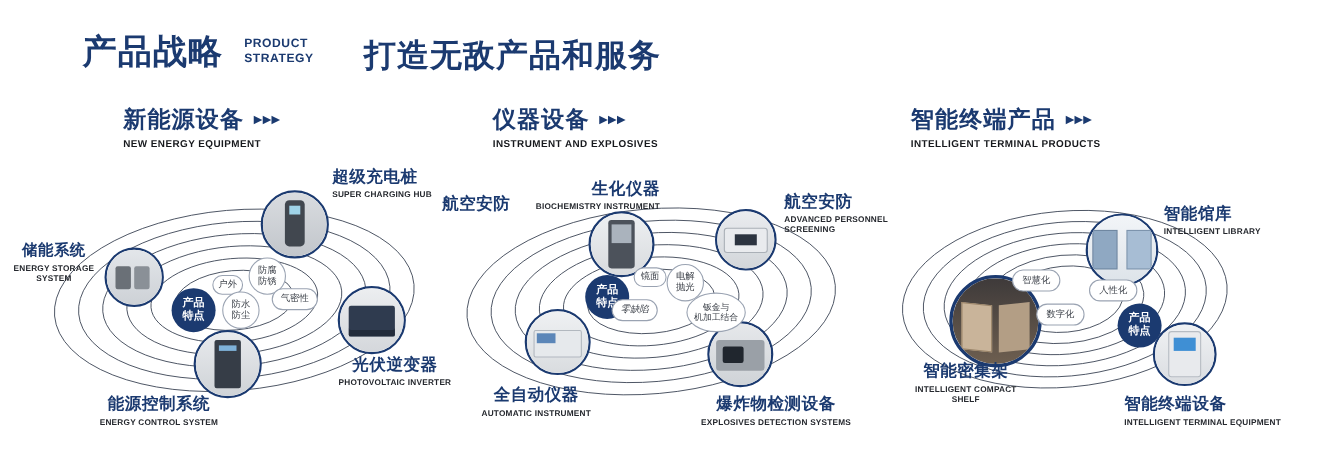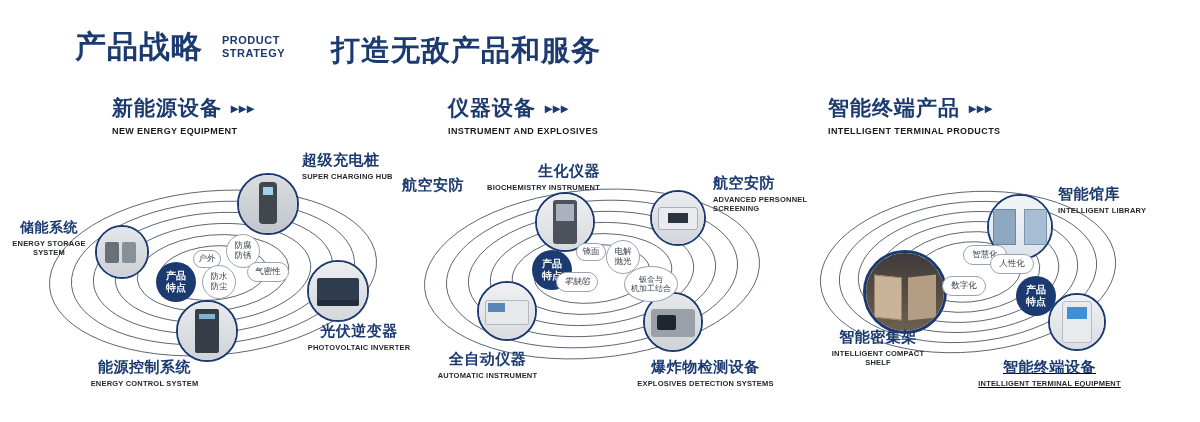--- a/index.html
+++ b/index.html
@@ -226,24 +226,24 @@
   </div>
 
   <div class="plabel" style="left:1058px;top:185px;width:110px;">
     <div class="cn">智能馆库</div>
     <div class="en">INTELLIGENT LIBRARY</div>
   </div>
   <div class="plabel" style="left:822px;top:328px;width:112px;text-align:center;">
     <div class="cn">智能密集架</div>
     <div class="en">INTELLIGENT COMPACT SHELF</div>
   </div>
-  <div class="plabel" style="left:972px;top:358px;width:155px;text-align:center;text-decoration:underline;">
+  <div class="plabel" style="left:1022px;top:358px;width:155px;text-align:left;">
     <div class="cn">智能终端设备</div>
     <div class="en">INTELLIGENT TERMINAL EQUIPMENT</div>
   </div>
 
-  <div class="bubble" style="left:920px;top:245px;width:44px;height:20px;border-radius:10px;margin-left:43px;">智慧化</div>
+  <div class="bubble" style="left:920px;top:245px;width:44px;height:20px;border-radius:10px;">智慧化</div>
   <div class="bubble" style="left:990px;top:254px;width:44px;height:20px;border-radius:10px;">人性化</div>
   <div class="bubble" style="left:942px;top:276px;width:44px;height:20px;border-radius:10px;">数字化</div>
   <div class="badge" style="left:1016px;top:276px;">产品
 特点</div>
 
 </div>
 
 </body></html>

